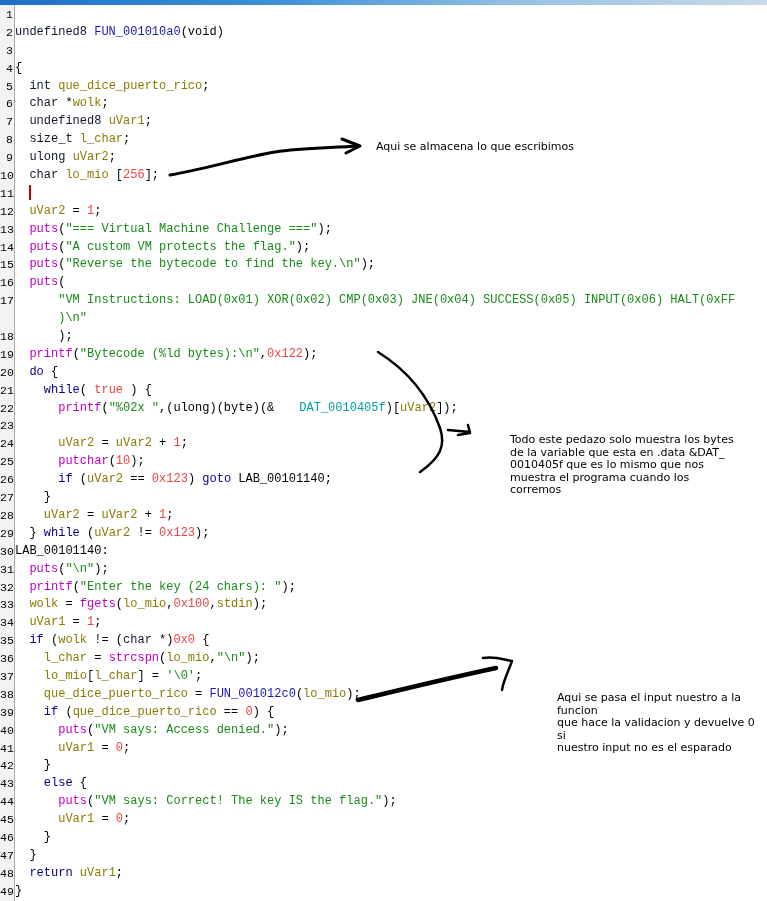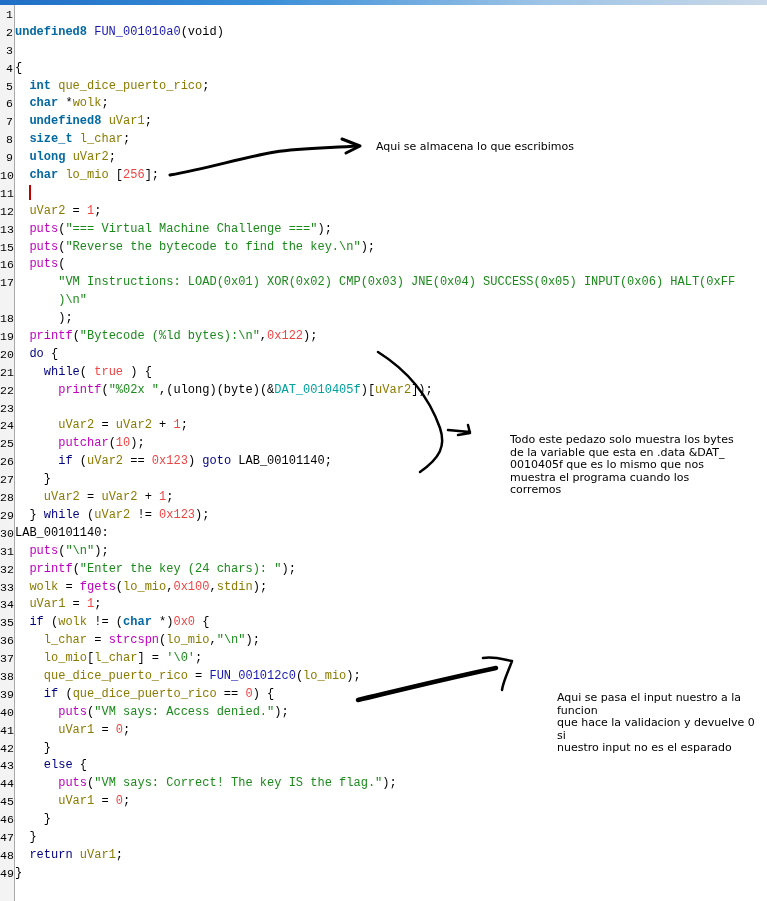--- a/index.html
+++ b/index.html
@@ -5,27 +5,27 @@
   html, body { margin:0; padding:0; }
   body { width:767px; height:901px; background:#ffffff; position:relative; overflow:hidden; }
   .titlebar { position:absolute; left:0; top:0; width:767px; height:5px;
     background:linear-gradient(90deg,#1f6fc6 0%,#3b8fd8 35%,#9cc3e6 70%,#c9d9e8 100%); }
   .gutter { position:absolute; left:0; top:5px; width:14px; height:896px; background:#f3f3f3; border-right:1px solid #a9a9a9; }
   .code { position:absolute; left:0; top:6px; width:767px; }
   .row { height:17.9px; line-height:17.9px; white-space:pre; font-family:"Liberation Mono","DejaVu Sans Mono",monospace; font-size:12px; position:relative; }
   .ln { position:absolute; left:0; width:13px; text-align:right; color:#000; font-size:11.5px; }
   .txt { position:absolute; left:15px; color:#000; }
   .kw { color:#000080;text-align:center; }      
-  .ty { color:#0369a1;font-weight:bold; }
+  .ty { color:#0f172a; }
   .var { color:#8a7a00; }     
   .fn { color:#c000c0; }      
   .fnu { color:#1818b0; }     
   .str { color:#1a8a1a; }     
   .num { color:#ef4444; }
-  .glb { color:#00a0a0; }
+  .glb { color:#00a0a0;margin-left:25px; }
   .cursor { display:inline-block; width:2px; height:15px; background:#c00000; vertical-align:middle; }
   .note { position:absolute; font-family:"DejaVu Sans","Liberation Sans",sans-serif; font-size:11px; line-height:12.5px; color:#000; }
   svg.ink { position:absolute; left:0; top:0; width:767px; height:901px; pointer-events:none; }
 </style>
 </head>
 <body>
 
 <div class="titlebar"></div>
 <div class="gutter"></div>
 
@@ -36,20 +36,21 @@
     <div class="row"><span class="ln">4</span><span class="txt"><span>{</span></span></div>
     <div class="row"><span class="ln">5</span><span class="txt"><span>  </span><span class="ty">int </span><span class="var">que_dice_puerto_rico</span><span>;</span></span></div>
     <div class="row"><span class="ln">6</span><span class="txt"><span>  </span><span class="ty">char </span><span>*</span><span class="var">wolk</span><span>;</span></span></div>
     <div class="row"><span class="ln">7</span><span class="txt"><span>  </span><span class="ty">undefined8 </span><span class="var">uVar1</span><span>;</span></span></div>
     <div class="row"><span class="ln">8</span><span class="txt"><span>  </span><span class="ty">size_t </span><span class="var">l_char</span><span>;</span></span></div>
     <div class="row"><span class="ln">9</span><span class="txt"><span>  </span><span class="ty">ulong </span><span class="var">uVar2</span><span>;</span></span></div>
     <div class="row"><span class="ln">10</span><span class="txt"><span>  </span><span class="ty">char </span><span class="var">lo_mio </span><span>[</span><span class="num">256</span><span>];</span></span></div>
     <div class="row"><span class="ln">11</span><span class="txt"><span>  </span><span class="cursor"></span></span></div>
     <div class="row"><span class="ln">12</span><span class="txt"><span>  </span><span class="var">uVar2</span><span> = </span><span class="num">1</span><span>;</span></span></div>
     <div class="row"><span class="ln">13</span><span class="txt"><span>  </span><span class="fn">puts</span><span>(</span><span class="str">"=== Virtual Machine Challenge ==="</span><span>);</span></span></div>
+    <div class="row"><span class="ln">14</span><span class="txt"><span>  </span><span class="fn">puts</span><span>(</span><span class="str">"A custom VM protects the flag."</span><span>);</span></span></div>
     <div class="row"><span class="ln">15</span><span class="txt"><span>  </span><span class="fn">puts</span><span>(</span><span class="str">"Reverse the bytecode to find the key.\n"</span><span>);</span></span></div>
     <div class="row"><span class="ln">16</span><span class="txt"><span>  </span><span class="fn">puts</span><span>(</span></span></div>
     <div class="row"><span class="ln">17</span><span class="txt"><span>      </span><span class="str">"VM Instructions: LOAD(0x01) XOR(0x02) CMP(0x03) JNE(0x04) SUCCESS(0x05) INPUT(0x06) HALT(0xFF</span></span></div>
     <div class="row"><span class="ln"></span><span class="txt"><span>      </span><span class="str">)\n"</span></span></div>
     <div class="row"><span class="ln">18</span><span class="txt"><span>      );</span></span></div>
     <div class="row"><span class="ln">19</span><span class="txt"><span>  </span><span class="fn">printf</span><span>(</span><span class="str">"Bytecode (%ld bytes):\n"</span><span>,</span><span class="num">0x122</span><span>);</span></span></div>
     <div class="row"><span class="ln">20</span><span class="txt"><span>  </span><span class="kw">do</span><span> {</span></span></div>
     <div class="row"><span class="ln">21</span><span class="txt"><span>    </span><span class="kw">while</span><span>( </span><span class="num">true</span><span> ) {</span></span></div>
     <div class="row"><span class="ln">22</span><span class="txt"><span>      </span><span class="fn">printf</span><span>(</span><span class="str">"%02x "</span><span>,(ulong)(byte)(&amp;</span><span class="glb">DAT_0010405f</span><span>)[</span><span class="var">uVar2</span><span>]);</span></span></div>
     <div class="row"><span class="ln">23</span></div>

